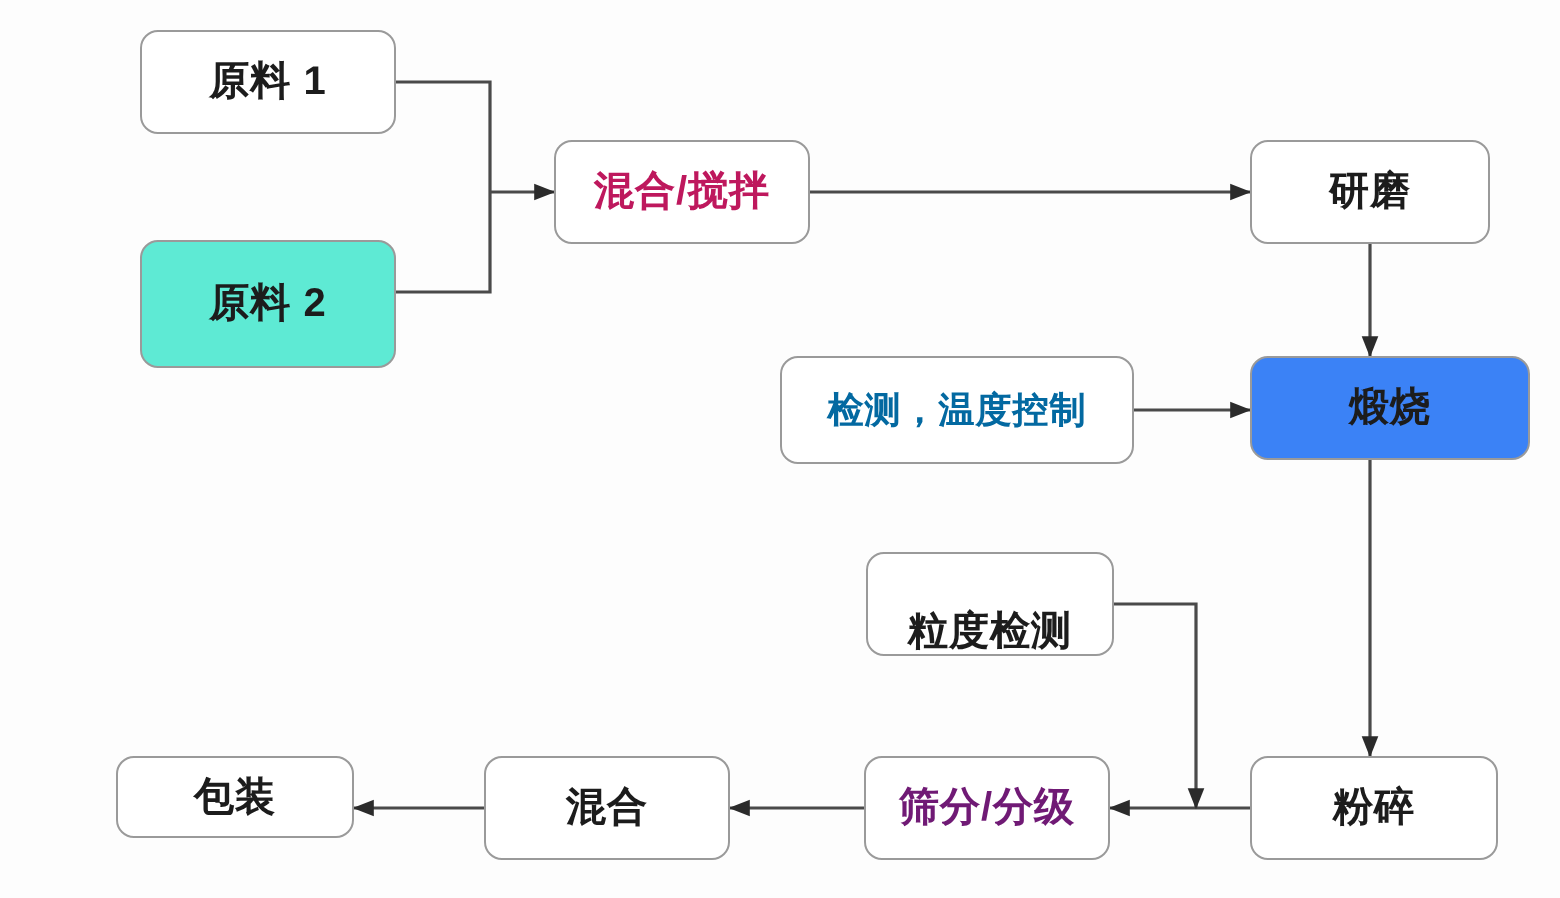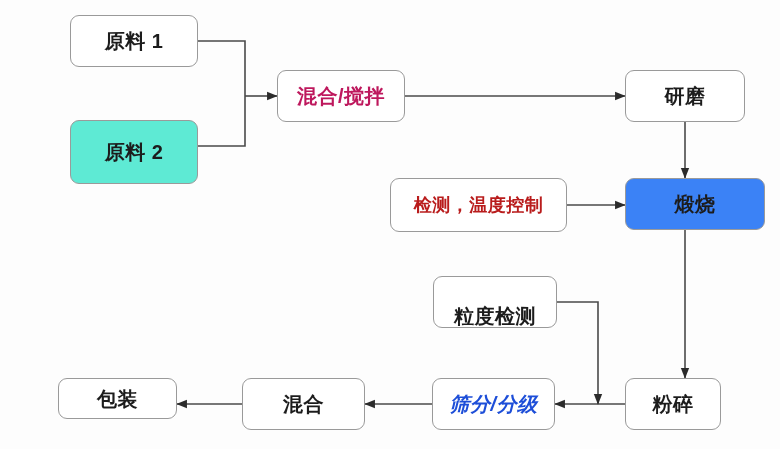--- a/index.html
+++ b/index.html
@@ -77,33 +77,33 @@
       <div class="node" style="left: 70px; top: 120px; width: 128px; height: 64px; background: #5eead4; border-color: rgb(154, 154, 154);">
         <span class="node-label" style="color: rgb(28, 28, 28);">原料 2</span>
       </div>
       <div class="node" style="left: 277px; top: 70px; width: 128px; height: 52px; background: rgb(255, 255, 255); border-color: rgb(154, 154, 154);">
         <span class="node-label" style="color: #be185d;">混合/搅拌</span>
       </div>
       <div class="node" style="left: 625px; top: 70px; width: 120px; height: 52px; background: rgb(255, 255, 255); border-color: rgb(154, 154, 154);">
         <span class="node-label" style="color: rgb(28, 28, 28);">研磨</span>
       </div>
       <div class="node" style="left: 390px; top: 178px; width: 177px; height: 54px; background: rgb(255, 255, 255); border-color: rgb(154, 154, 154);">
-        <span class="node-label small" style="color: #b91c1c; font-family: Liberation Serif, serif;">检测，温度控制</span>
+        <span class="node-label small" style="color: #0369a1; font-family: Liberation Serif, serif;">检测，温度控制</span>
       </div>
       <div class="node" style="left: 625px; top: 178px; width: 140px; height: 52px; background: #3b82f6; border-color: rgb(154, 154, 154);">
         <span class="node-label" style="color: rgb(28, 28, 28);">煅烧</span>
       </div>
       <div class="node" style="left: 433px; top: 276px; width: 124px; height: 52px; background: rgb(255, 255, 255); border-color: rgb(154, 154, 154);">
         <span class="node-label" style="color: rgb(28, 28, 28); margin-top: 28px;">粒度检测</span>
       </div>
-      <div class="node" style="left: 625px; top: 378px; width: 96px; height: 52px; background: rgb(255, 255, 255); border-color: rgb(154, 154, 154);">
+      <div class="node" style="left: 625px; top: 378px; width: 124px; height: 52px; background: rgb(255, 255, 255); border-color: rgb(154, 154, 154);">
         <span class="node-label" style="color: rgb(28, 28, 28);">粉碎</span>
       </div>
       <div class="node" style="left: 432px; top: 378px; width: 123px; height: 52px; background: rgb(255, 255, 255); border-color: rgb(154, 154, 154);">
-        <span class="node-label" style="color: #1d4ed8; font-style: italic;">筛分/分级</span>
+        <span class="node-label" style="color: #701a75;">筛分/分级</span>
       </div>
       <div class="node" style="left: 242px; top: 378px; width: 123px; height: 52px; background: rgb(255, 255, 255); border-color: rgb(154, 154, 154);">
         <span class="node-label" style="color: rgb(28, 28, 28);">混合</span>
       </div>
       <div class="node" style="left: 58px; top: 378px; width: 119px; height: 41px; background: rgb(255, 255, 255); border-color: rgb(154, 154, 154);">
         <span class="node-label" style="color: rgb(28, 28, 28);">包装</span>
       </div>
     </div>
 </div>
 

